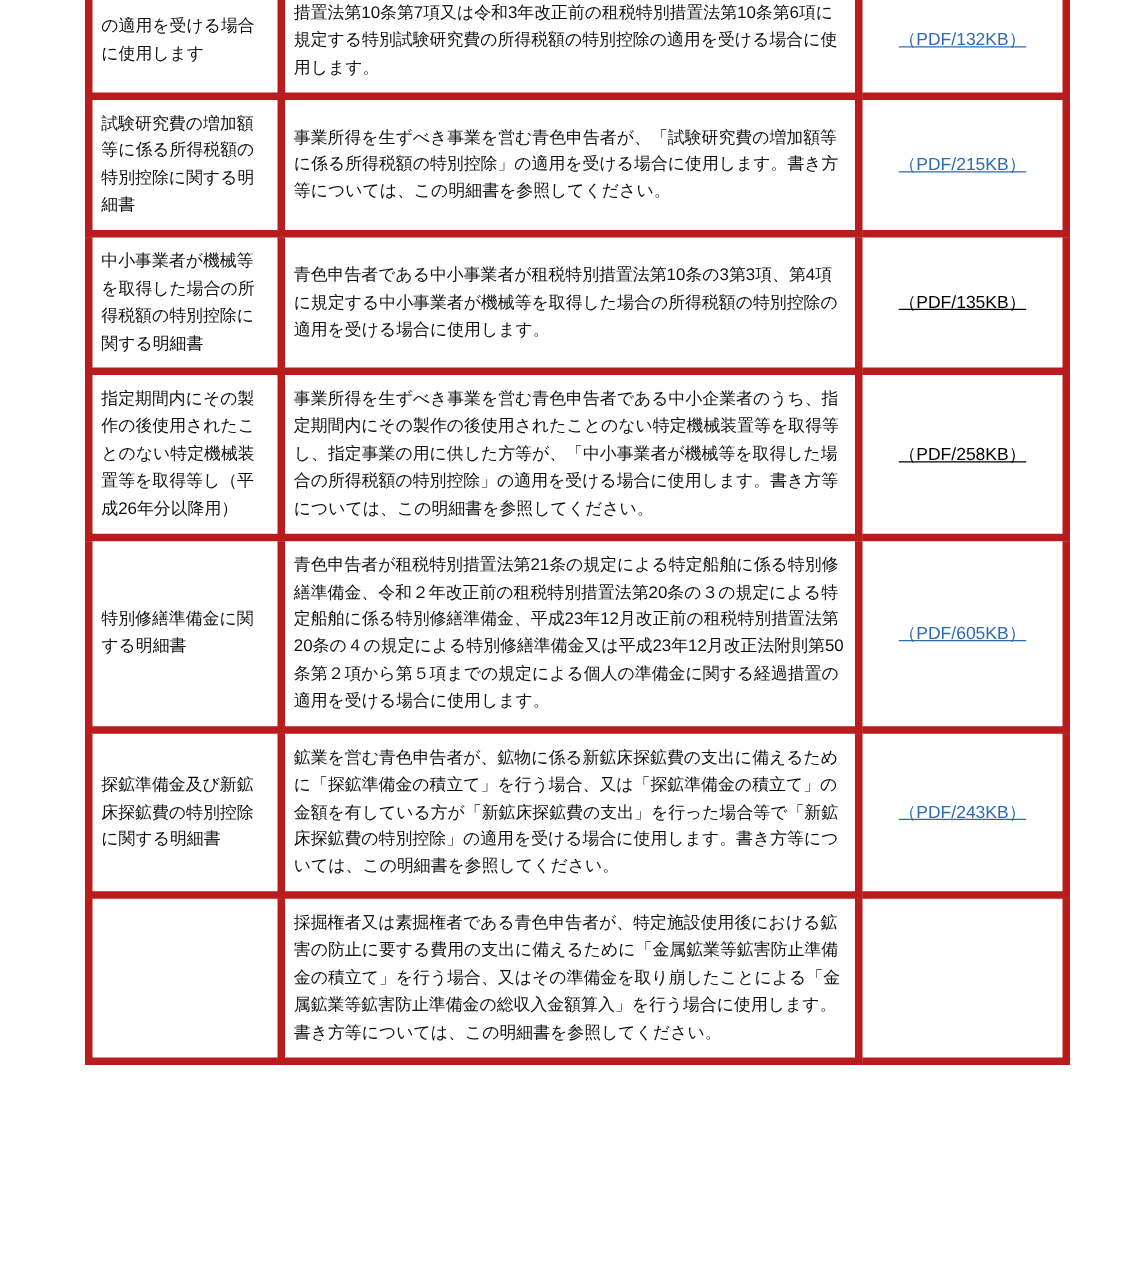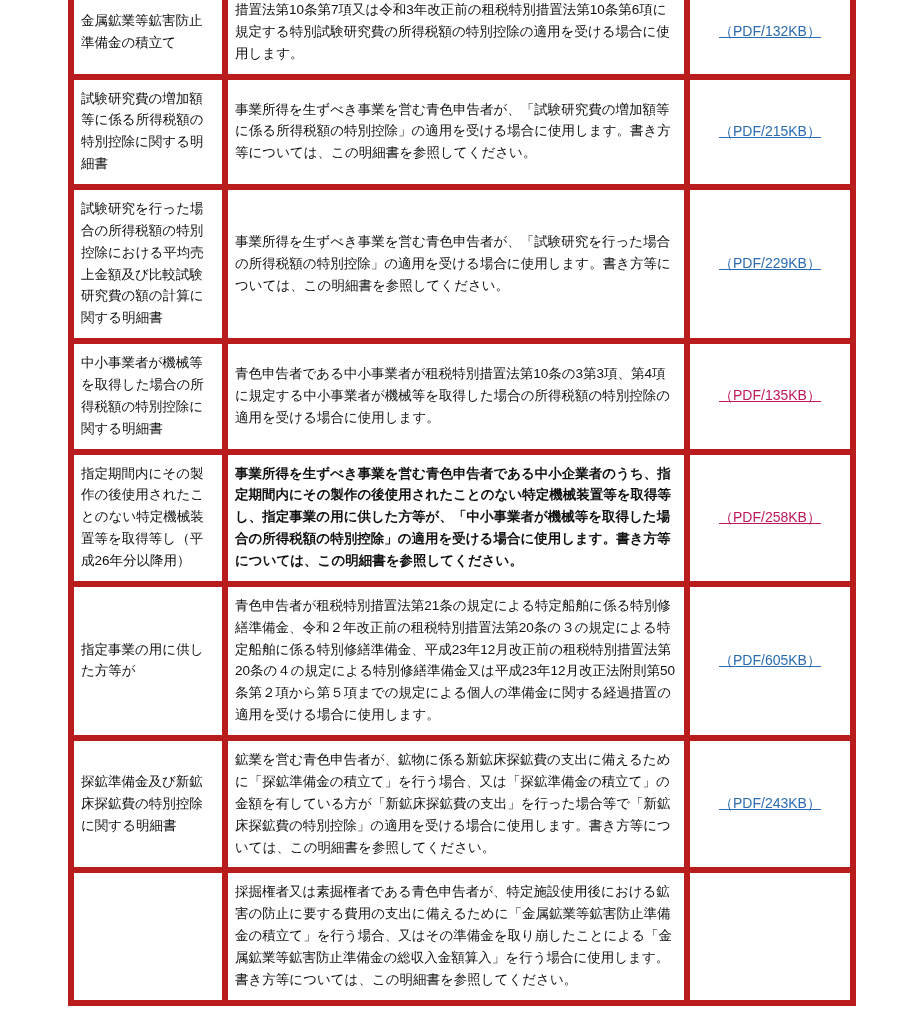--- a/index.html
+++ b/index.html
@@ -49,21 +49,21 @@
   td.link-cell {
     text-align: center;
     white-space: nowrap;
   }
   a.pdf-link {
     color: #2b6cb0;
     text-decoration: underline;
     font-size: 14px;
   }
   a.pdf-link.visited {
-    color: #be185d;
+    color: #000000;
   }
   .blank-box {
     display: inline-block;
     width: 66px;
     height: 11px;
     border: 1px solid #555555;
     background: #ffffff;
     vertical-align: 2px;
     margin-right: 1px;
   }
@@ -77,46 +77,41 @@
 
 <div class="page">
   <table class="forms-table">
     <colgroup>
       <col class="c-name">
       <col class="c-desc">
       <col class="c-link">
     </colgroup>
     <tbody>
         <tr class="clipped">
-          <td class="name-cell"><span>金属鉱業等鉱害防止準備金の積立て</span></td>
+          <td class="name-cell"><span>の適用を受ける場合に使用します</span></td>
           <td class="desc-cell"><span style="white-space: pre-line;">措置法第10条第7項又は令和3年改正前の租税特別措置法第10条第6項に規定する特別試験研究費の所得税額の特別控除の適用を受ける場合に使用します。</span></td>
           <td class="link-cell"><a class="pdf-link" href="#">（PDF/132KB）</a></td>
         </tr>
         <tr>
           <td class="name-cell"><span>試験研究費の増加額等に係る所得税額の特別控除に関する明細書</span></td>
           <td class="desc-cell"><span style="white-space: pre-line;">事業所得を生ずべき事業を営む青色申告者が、「試験研究費の増加額等に係る所得税額の特別控除」の適用を受ける場合に使用します。書き方等については、この明細書を参照してください。</span></td>
           <td class="link-cell"><a class="pdf-link" href="#">（PDF/215KB）</a></td>
         </tr>
         <tr>
-          <td class="name-cell"><span>試験研究を行った場合の所得税額の特別控除における平均売上金額及び比較試験研究費の額の計算に関する明細書</span></td>
-          <td class="desc-cell"><span style="white-space: pre-line;">事業所得を生ずべき事業を営む青色申告者が、「試験研究を行った場合の所得税額の特別控除」の適用を受ける場合に使用します。書き方等については、この明細書を参照してください。</span></td>
-          <td class="link-cell"><a class="pdf-link" href="#">（PDF/229KB）</a></td>
-        </tr>
-        <tr>
           <td class="name-cell"><span>中小事業者が機械等を取得した場合の所得税額の特別控除に関する明細書</span></td>
           <td class="desc-cell"><span style="white-space: pre-line;">青色申告者である中小事業者が租税特別措置法第10条の3第3項、第4項に規定する中小事業者が機械等を取得した場合の所得税額の特別控除の適用を受ける場合に使用します。</span></td>
           <td class="link-cell"><a class="pdf-link visited" href="#">（PDF/135KB）</a></td>
         </tr>
         <tr>
           <td class="name-cell"><span>指定期間内にその製作の後使用されたことのない特定機械装置等を取得等し（平成26年分以降用）</span></td>
-          <td class="desc-cell"><span style="white-space: pre-line; font-weight: bold;">事業所得を生ずべき事業を営む青色申告者である中小企業者のうち、指定期間内にその製作の後使用されたことのない特定機械装置等を取得等し、指定事業の用に供した方等が、「中小事業者が機械等を取得した場合の所得税額の特別控除」の適用を受ける場合に使用します。書き方等については、この明細書を参照してください。</span></td>
+          <td class="desc-cell"><span style="white-space: pre-line;">事業所得を生ずべき事業を営む青色申告者である中小企業者のうち、指定期間内にその製作の後使用されたことのない特定機械装置等を取得等し、指定事業の用に供した方等が、「中小事業者が機械等を取得した場合の所得税額の特別控除」の適用を受ける場合に使用します。書き方等については、この明細書を参照してください。</span></td>
           <td class="link-cell"><a class="pdf-link visited" href="#">（PDF/258KB）</a></td>
         </tr>
         <tr>
-          <td class="name-cell"><span>指定事業の用に供した方等が</span></td>
+          <td class="name-cell"><span>特別修繕準備金に関する明細書</span></td>
           <td class="desc-cell"><span style="white-space: pre-line;">青色申告者が租税特別措置法第21条の規定による特定船舶に係る特別修繕準備金、令和２年改正前の租税特別措置法第20条の３の規定による特定船舶に係る特別修繕準備金、平成23年12月改正前の租税特別措置法第20条の４の規定による特別修繕準備金又は平成23年12月改正法附則第50条第２項から第５項までの規定による個人の準備金に関する経過措置の適用を受ける場合に使用します。</span></td>
           <td class="link-cell"><a class="pdf-link" href="#">（PDF/605KB）</a></td>
         </tr>
         <tr>
           <td class="name-cell"><span>探鉱準備金及び新鉱床探鉱費の特別控除に関する明細書</span></td>
           <td class="desc-cell"><span style="white-space: pre-line; margin-top: 42px;">鉱業を営む青色申告者が、鉱物に係る新鉱床探鉱費の支出に備えるために「探鉱準備金の積立て」を行う場合、又は「探鉱準備金の積立て」の金額を有している方が「新鉱床探鉱費の支出」を行った場合等で「新鉱床探鉱費の特別控除」の適用を受ける場合に使用します。書き方等については、この明細書を参照してください。</span></td>
           <td class="link-cell"><a class="pdf-link" href="#">（PDF/243KB）</a></td>
         </tr>
         <tr>
           <td class="name-cell"></td>

